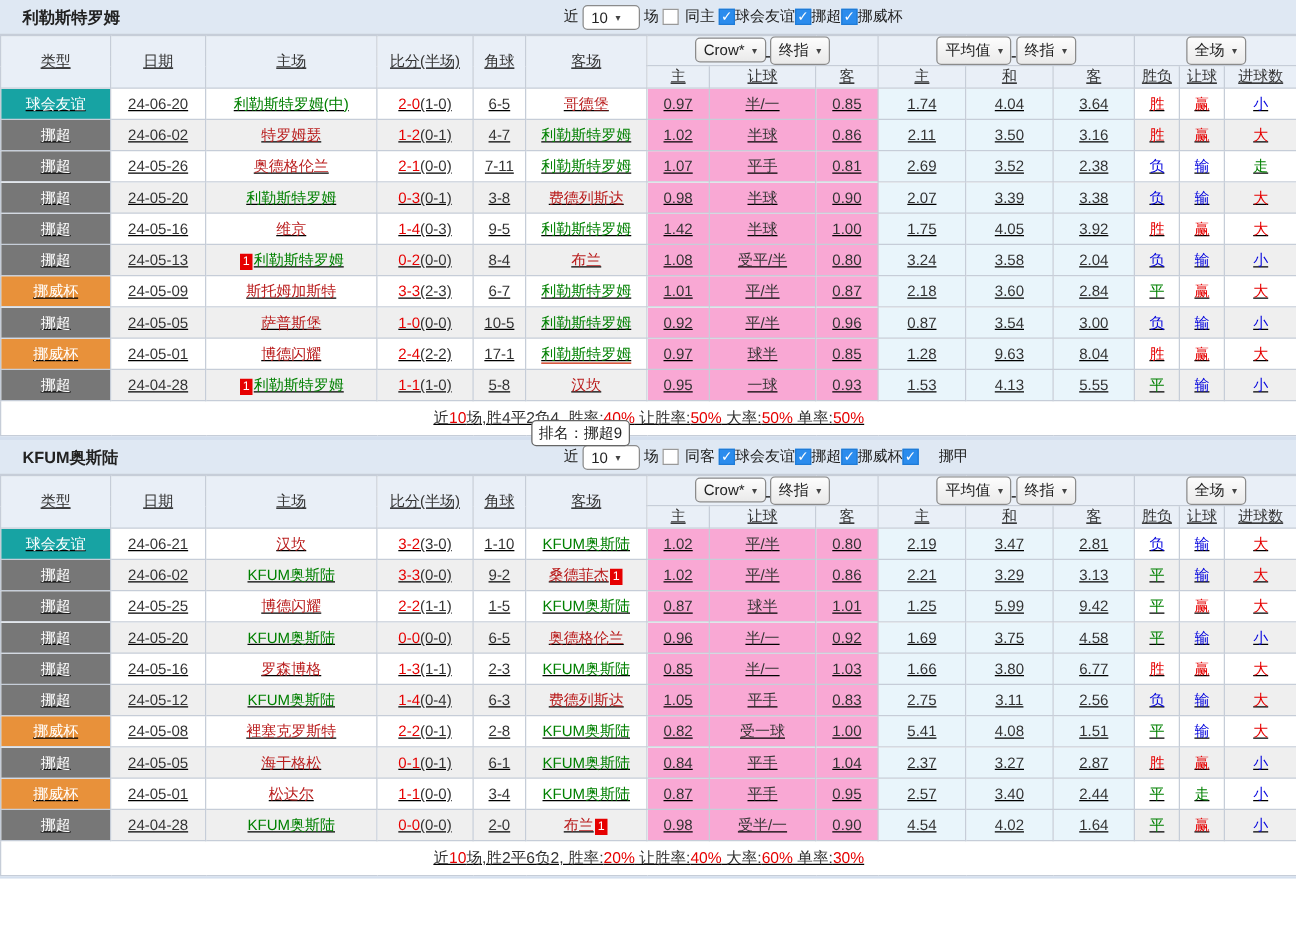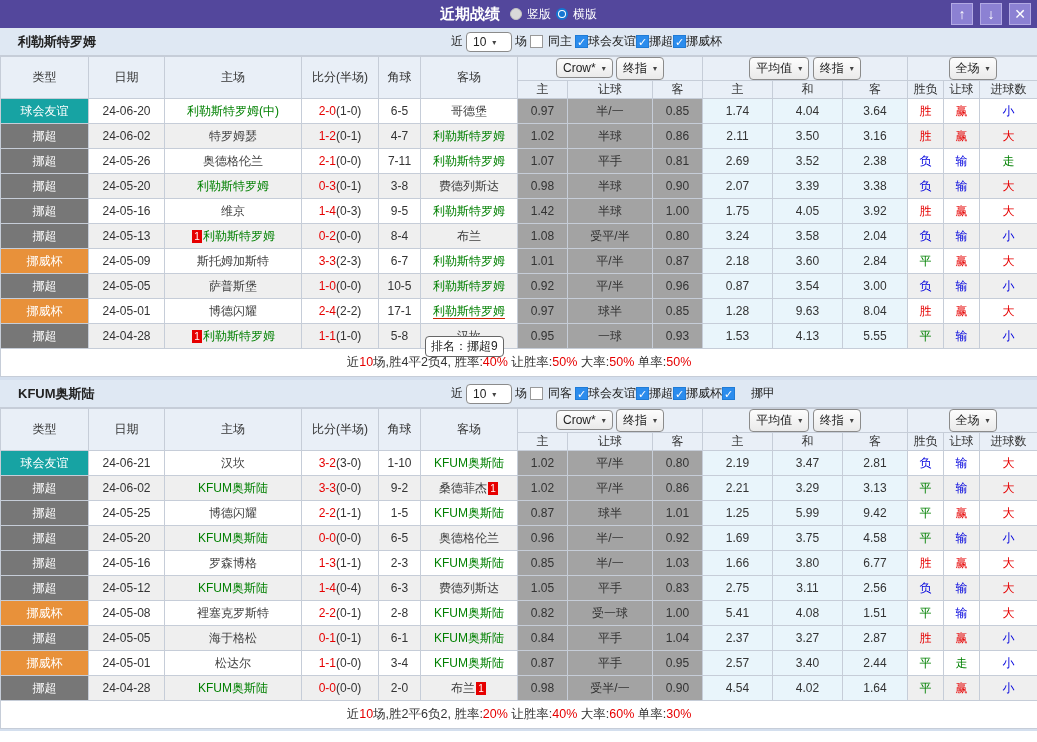--- a/index.html
+++ b/index.html
@@ -49,34 +49,34 @@
   .sel-btn .arr { font-size: 8px; color: #444; margin-left: 6px; vertical-align: 1px; }
   .sel-count { background: #fff; min-width: 46px; }
   .chk {
     display: inline-block; width: 13px; height: 13px; line-height: 12px;
     font-size: 11px; text-align: center; vertical-align: -2px; cursor: pointer;
   }
   .chk.checked { background: #2b8ced; color: #fff; border: 1px solid #1f7bd6; }
   .chk.unchecked { background: #fff; border: 1px solid #999; margin-right: 2px; }
 
   
-  table { border-collapse: collapse; table-layout: fixed; width: 1037px; font-size: 12px; }
+  table { border-collapse: collapse; table-layout: fixed; width: 1037px; font-size: 12px; text-decoration: underline; }
   td, th { border: 1px solid #c6cdd8; text-align: center; padding: 0; overflow: hidden; white-space: nowrap; font-weight: normal; color: #333; }
   tr.hdrA th { background: #e9eff7; height: 24px; }
   tr.hdrB th { background: #e9eff7; height: 16px; font-size: 12px; }
   tr.hdrA th.grp { border-bottom: 1px solid #c6cdd8; }
   tr.data td { height: 25px; }
   tr.data.even td { background: #efefef; }
   tr.data.odd td { background: #ffffff; }
   tr.data td.typ { color: #fff; }
-  tr.data td.cream { background: #a3a3a3; }
+  tr.data td.cream { background: #f9a8d4; }
   tr.data td.blue { background: #e9f5fb; }
   .ft { color: #e60000; }
   .ht { color: #333; }
-  a.team { text-decoration: none; color: #404040; cursor: pointer; }
+  a.team { text-decoration: none; color: #b91c1c; cursor: pointer; }
   a.team.green { color: #008000; }
   a.team.hover { border-bottom: 1px solid #cc2200; }
   .redcard {
     display: inline-block; background: #e60000; color: #fff; font-size: 10px;
     width: 10px; height: 13px; line-height: 13px; text-align: center; margin: 0 1px;
   }
   tr.summary td { height: 28px; background: #fff; font-size: 12.5px; color: #333; }
   .red { color: #e60000; }
   .section-gap { height: 3px; background: #d4dfee; }
   .bottom-strip { height: 2px; background: #d4dfee; }
@@ -86,36 +86,20 @@
     position: absolute; background: #fff; border: 1px solid #666; border-radius: 4px;
     padding: 0 5px; height: 21px; line-height: 19px; font-size: 12px; color: #222;
     z-index: 20; white-space: nowrap;
   }
 </style>
 </head>
 <body>
 
 <div class="window">
 
-  <div class="titlebar">
-    <div class="tb-center">
-      <span class="tb-title">近期战绩</span>
-      <span class="radio-group">
-        <span class="radio unsel"></span>
-        <span class="radio-label">竖版</span>
-        <span class="radio sel"></span>
-        <span class="radio-label">横版</span>
-      </span>
-    </div>
-    <div class="tb-buttons">
-      <span class="tb-btn">↑</span>
-      <span class="tb-btn">↓</span>
-      <span class="tb-btn">✕</span>
-    </div>
-  </div>
 
   <div id="sections">
       <div class="section-header">
     <span class="team-name">利勒斯特罗姆</span>
     <span class="filters">
       <span class="lbl">近</span>
       <span class="sel-btn sel-count">10<span class="arr">▾</span></span>
       <span class="lbl">场</span>
       <span class="chk unchecked"></span>
       <span class="lbl">同主</span>

